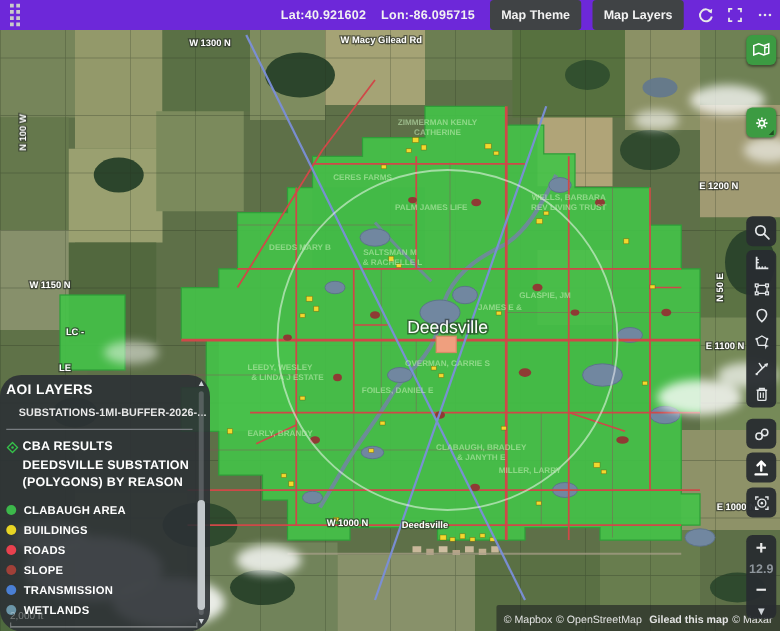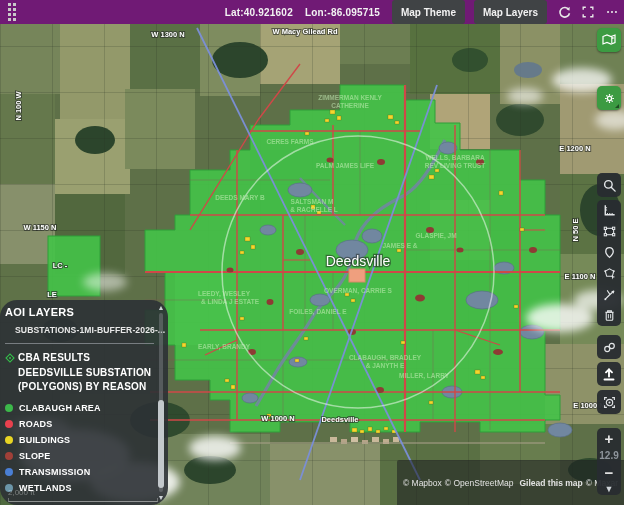--- a/index.html
+++ b/index.html
@@ -4,21 +4,21 @@
 <style>
   html,body{margin:0;padding:0;}
   body{
     width:624px;height:505px;position:relative;overflow:hidden;
     background:#1f2123;font-family:"Liberation Sans",sans-serif;
     -webkit-font-smoothing:antialiased;
   }
   
   .topbar{
     position:absolute;top:0;left:0;width:624px;height:24px;
-    background:#701a75;display:flex;align-items:center;z-index:30;
+    background:#6d28d9;display:flex;align-items:center;z-index:30;
   }
   .drag-handle{margin-left:8px;display:grid;grid-template-columns:3px 3px;grid-auto-rows:3px;gap:2px;}
   .drag-handle i{background:#c9c9c9;display:block;}
   .topbar .spacer{flex:1;}
   .coord{color:#f2f2f2;font-size:10px;font-weight:bold;margin-right:12px;letter-spacing:.2px;}
   .tb-btn{
     background:#404345;color:#f2f2f2;font-size:10px;font-weight:bold;
     border:none;border-radius:3px;height:24px;padding:0 9px;margin-right:9px;
     display:flex;align-items:center;cursor:pointer;font-family:"Liberation Sans",sans-serif;
   }
@@ -71,21 +71,21 @@
   .aoi-scroll .arrow{position:absolute;left:0;width:8px;color:#cdd2d6;font-size:7px;line-height:7px;text-align:center;cursor:pointer;}
   .aoi-scroll .track{position:absolute;left:2px;top:9px;bottom:9px;width:4px;background:rgba(130,136,140,.45);border-radius:2px;}
   .aoi-scroll .thumb{position:absolute;left:1px;top:96px;width:6px;height:88px;background:#c3c8cc;border-radius:3px;cursor:pointer;}
   .scale-box{position:absolute;left:8px;bottom:3px;width:150px;}
   .scale-text{font-size:8px;color:rgba(255,255,255,.35);margin-bottom:1px;}
   .scale-line{border-bottom:1px solid rgba(255,255,255,.45);border-left:1px solid rgba(255,255,255,.3);border-right:1px solid rgba(255,255,255,.3);height:3px;}
   
   .attrib{
     position:absolute;right:0;bottom:0;height:13px;z-index:25;
     background:rgba(28,30,32,.55);color:#e3e3e3;font-size:8.5px;
-    display:flex;align-items:center;padding:16px 6px;border-radius:2px 0 0 0;white-space:nowrap;
+    display:flex;align-items:center;padding:4px 6px;border-radius:2px 0 0 0;white-space:nowrap;
   }
   .attrib b{margin:0 3px;cursor:pointer;}
   .attrib span{cursor:pointer;margin-right:3px;}
 </style>
 </head>
 <body>
 
 <div class="topbar">
   <div class="drag-handle">
     <i></i>
@@ -456,26 +456,26 @@
         </svg>
     </span>
     <span>CBA RESULTS DEEDSVILLE SUBSTATION (POLYGONS) BY REASON</span>
   </div>
   <div class="legend">
       <div class="legend-row">
         <span class="dot" style="background: rgb(60, 184, 74);"></span>
         <span class="legend-label">CLABAUGH AREA</span>
       </div>
       <div class="legend-row">
+        <span class="dot" style="background: rgb(232, 213, 36);"></span>
+        <span class="legend-label">BUILDINGS</span>
+      </div>
+      <div class="legend-row">
         <span class="dot" style="background: rgb(232, 65, 78);"></span>
         <span class="legend-label">ROADS</span>
-      </div>
-      <div class="legend-row">
-        <span class="dot" style="background: rgb(232, 213, 36);"></span>
-        <span class="legend-label">BUILDINGS</span>
       </div>
       <div class="legend-row">
         <span class="dot" style="background: rgb(160, 64, 56);"></span>
         <span class="legend-label">SLOPE</span>
       </div>
       <div class="legend-row">
         <span class="dot" style="background: rgb(74, 127, 212);"></span>
         <span class="legend-label">TRANSMISSION</span>
       </div>
       <div class="legend-row">

